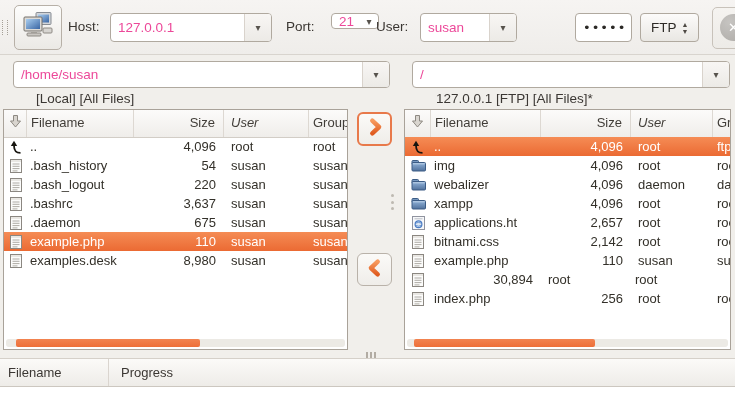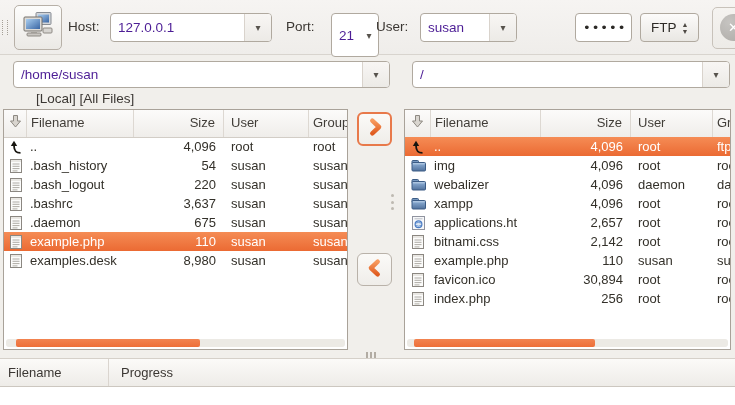--- a/index.html
+++ b/index.html
@@ -14,21 +14,21 @@
     background:linear-gradient(#f6f4f2,#efedea);border-bottom:1px solid #d8d4ce;}
   .tb-grip{position:absolute;left:2px;top:20px;width:4px;height:15px;
     border-left:1px dotted #a59f96;border-right:1px dotted #a59f96;}
   .connect-btn{position:absolute;left:14px;top:5px;width:46px;height:43px;
     border:1px solid #b7b0a7;border-radius:5px;
     background:linear-gradient(#fdfdfc,#ebe9e5);display:flex;align-items:center;justify-content:center;cursor:pointer;}
   .lbl{position:absolute;font-size:13.5px;color:#3a3632;line-height:16px;}
   .combo{position:absolute;background:#fff;border:1px solid #b0a99f;border-radius:4px;
     box-sizing:border-box;display:flex;overflow:hidden;}
   .combo input{flex:1;min-width:0;border:none;outline:none;background:transparent;
-    font:13.5px "Liberation Sans","DejaVu Sans",sans-serif;color:#4c1d95;padding:0 0 0 7px;}
+    font:13.5px "Liberation Sans","DejaVu Sans",sans-serif;color:#ec4899;padding:0 0 0 7px;}
   .drop{width:26px;display:flex;align-items:center;justify-content:center;
     border-left:1px solid #d9d3cc;background:linear-gradient(#f8f6f4,#eceae6);
     color:#57534d;font-size:10px;cursor:pointer;}
   .drop.narrow{width:18px;border-left:none;background:transparent;}
   .entry{position:absolute;background:#fff;border:1px solid #b0a99f;border-radius:4px;box-sizing:border-box;display:flex;}
   .entry input{flex:1;min-width:0;border:none;outline:none;background:transparent;
     font:13px "DejaVu Sans",sans-serif;color:#2b2926;padding:0 0 0 7px;letter-spacing:1px;}
   .proto-btn{position:absolute;border:1px solid #b0a99f;border-radius:4px;box-sizing:border-box;
     background:linear-gradient(#fcfbfa,#e9e7e3);display:flex;align-items:center;cursor:pointer;}
   .proto-btn .txt{flex:1;padding-left:10px;font-size:13.5px;color:#2d2a26;}
@@ -47,21 +47,21 @@
   .frame-right{left:404px;width:327px;}
   .hdr{display:grid;height:27px;background:linear-gradient(#fcfbfa,#efedea);
     border-bottom:1px solid #d2cdc6;}
   .grid-l{grid-template-columns:23px 107px 90px 85px 1fr;}
   .grid-r{grid-template-columns:26px 110px 90px 82px 1fr;}
   .hc{line-height:26px;font-size:13px;color:#413d38;border-right:1px solid #ddd8d2;
     overflow:hidden;white-space:nowrap;cursor:pointer;}
   .hc:last-child{border-right:none;}
   .hc.icon{display:flex;align-items:center;justify-content:center;}
   .t-r{text-align:right;padding-right:8px;}
-  .pl4{padding-left:4px;} .pl7{padding-left:7px;}
+  .pl4{padding-left:4px;} .pl7{padding-left:7px;font-style:italic;}
   .rows{position:absolute;left:0;right:0;top:27px;}
   .row{height:19px;display:grid;align-items:center;font-size:13px;color:#333029;cursor:pointer;}
   .frame-left .row{grid-template-columns:23px 107px 90px 85px 1fr;}
   .frame-right .row{grid-template-columns:26px 110px 90px 82px 1fr;}
   .row .cell{overflow:hidden;white-space:nowrap;}
   .c-icon{display:flex;align-items:center;justify-content:center;height:19px;}
   .c-name{padding-left:3px;} .c-user{padding-left:7px;} .c-group{padding-left:4px;}
   .c-size{text-align:right;padding-right:8px;}
   .row.sel{background:linear-gradient(#f58c55,#eb6a33);color:#fff;}
   .hscroll{position:absolute;left:2px;right:2px;bottom:2px;height:8px;background:#eceae5;border-radius:3px;}
@@ -126,21 +126,21 @@
 
     <span class="lbl" style="left:68px;top:19px;">Host:</span>
     <div class="combo" style="left:110px;top:13px;width:162px;height:29px;">
       <input value="127.0.0.1" style="">
       <div class="drop">
           <span>▾</span>
         </div>
     </div>
 
     <span class="lbl" style="left:286px;top:19px;">Port:</span>
-    <div class="combo" style="left:331px;top:13px;width:48px;height:44px;">
+    <div class="combo" style="left:331px;top:13px;width:48px;height:16px;">
       <input value="21" style="">
       <div class="drop narrow">
           <span>▾</span>
         </div>
     </div>
 
     <span class="lbl" style="left:376px;top:19px;">User:</span>
     <div class="combo" style="left:420px;top:13px;width:97px;height:29px;">
       <input value="susan" style="">
       <div class="drop">
@@ -304,20 +304,21 @@
         </svg>
     </span>
   </div>
 
   <div class="combo" style="left:412px;top:61px;width:318px;height:27px;">
     <input value="/" style="">
     <div class="drop">
         <span>▾</span>
       </div>
   </div>
+  <span class="pane-label" style="left:404px;top:91px;">127.0.0.1 [FTP] [All Files]*</span>
 
   <div class="frame frame-right">
     <div class="hdr grid-r">
       <div class="hc icon">
         <span>
           <svg width="13" height="14" viewBox="0 0 13 14">
               <path d="M4.5 1.5 h4 v5.5 h3 l-5 6 -5 -6 h3 z" fill="#d9d5cf" stroke="#8d8982" stroke-width="1"></path>
             </svg>
         </span>
       </div>
@@ -419,21 +420,20 @@
           <span class="cell c-group">susan</span>
         </div>
         <div class="row">
           <span class="cell c-icon">
             <svg width="12" height="14" viewBox="0 0 12 14">
               <rect x="0.5" y="0.5" width="11" height="13" fill="#fcfcfb" stroke="#8b8781"></rect>
               <rect x="1" y="1" width="10" height="2" fill="#e9e7e3"></rect>
               <path d="M2.5 5 h7 M2.5 7.3 h7 M2.5 9.6 h7 M2.5 11.9 h5" stroke="#a5a19b" stroke-width="0.9"></path>
             </svg>
           </span>
-          <span class="cell c-name">favicon.ico</span>
           <span class="cell c-size">30,894</span>
           <span class="cell c-user">root</span>
           <span class="cell c-group">root</span>
         </div>
         <div class="row">
           <span class="cell c-icon">
             <svg width="12" height="14" viewBox="0 0 12 14">
               <rect x="0.5" y="0.5" width="11" height="13" fill="#fcfcfb" stroke="#8b8781"></rect>
               <rect x="1" y="1" width="10" height="2" fill="#e9e7e3"></rect>
               <path d="M2.5 5 h7 M2.5 7.3 h7 M2.5 9.6 h7 M2.5 11.9 h5" stroke="#a5a19b" stroke-width="0.9"></path>

